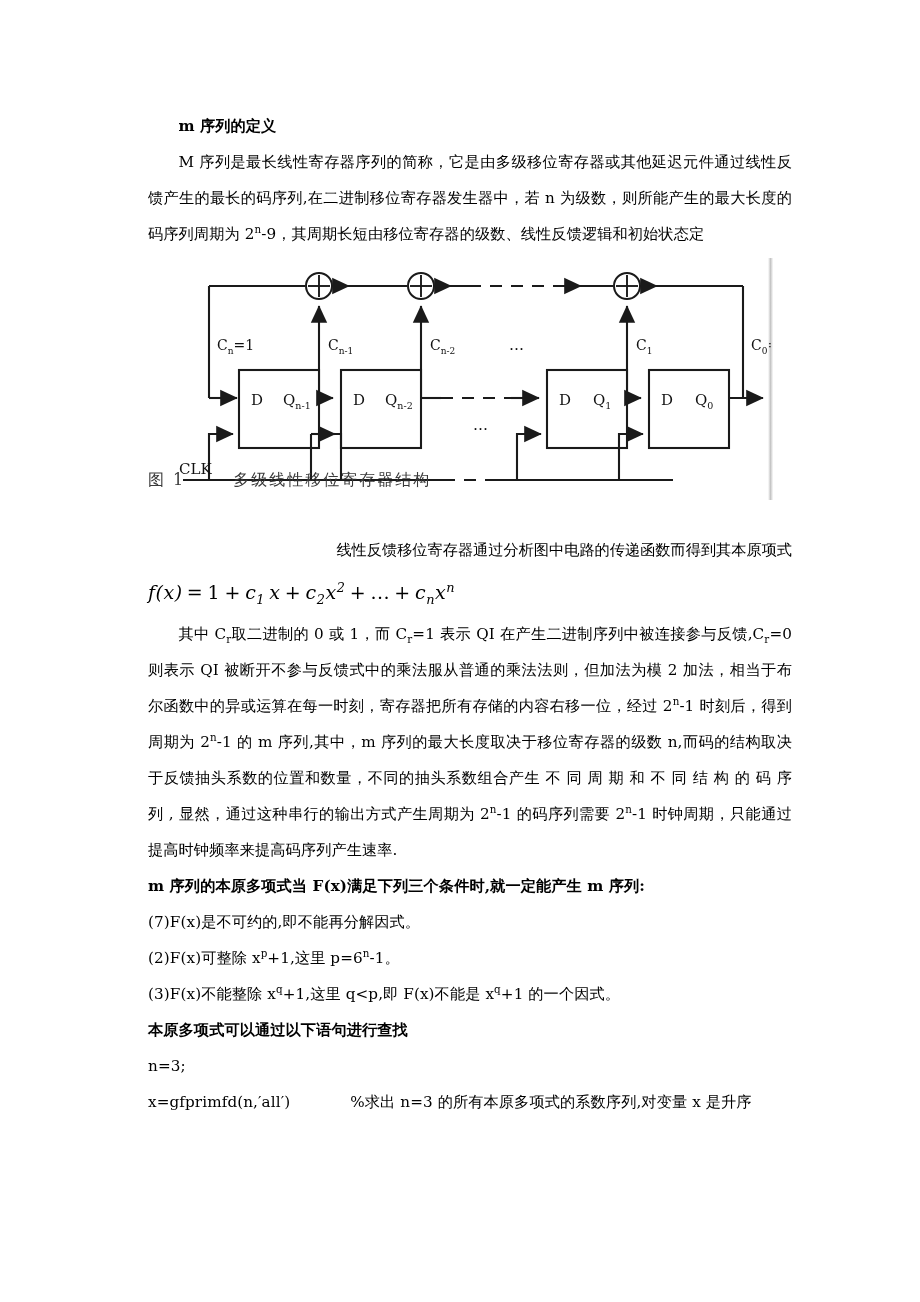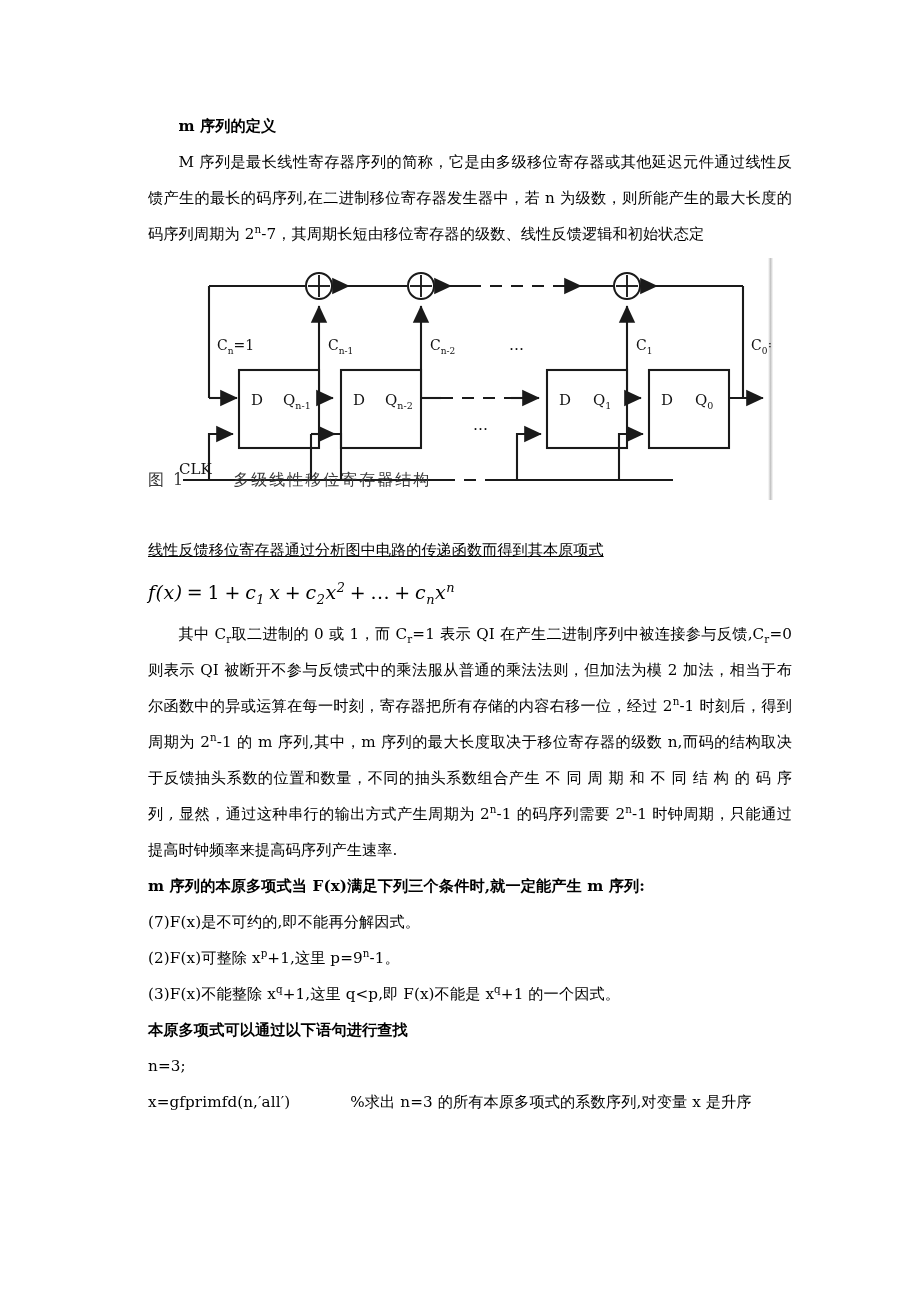--- a/index.html
+++ b/index.html
@@ -82,46 +82,45 @@
     width: 644px;
     text-align: left;
     font-size: 16px;
     letter-spacing: 2px;
     color: #3a3a3a;
   }
   .cap-gap { display: inline-block; width: 48px; }
 
   
   .formula-line {
-    text-align: left;
+    text-align: right;
     font-size: 15.2px;
     line-height: 36px;
     margin-top: 2px;
-    text-decoration: underline;
   }
   .formula {
     font-family: "DejaVu Serif", "Liberation Serif", serif;
     font-size: 19px;
     line-height: 48px;
     font-style: italic;
     letter-spacing: 0.5px;
   }
   .formula .up { font-style: normal; }
 
   svg { display:block; }
 </style>
 </head>
 <body>
 
 <div class="page">
   <div class="body-col">
 
     <p class="para bold indent2">m 序列的定义</p>
 
-    <p class="para indent2"><span>M 序列是最长线性寄存器序列的简称，它是由多级移位寄存器或其他延迟元件通过线性反馈产生的最长的码序列,在二进制移位寄存器发生器中，若 n 为级数，则所能产生的最大长度的码序列周期为 2</span><sup class="s">n</sup><span>-7，其周期长短由移位寄存器的级数、线性反馈逻辑和初始状态定</span></p>
+    <p class="para indent2"><span>M 序列是最长线性寄存器序列的简称，它是由多级移位寄存器或其他延迟元件通过线性反馈产生的最长的码序列,在二进制移位寄存器发生器中，若 n 为级数，则所能产生的最大长度的码序列周期为 2</span><sup class="s">n</sup><span>-9，其周期长短由移位寄存器的级数、线性反馈逻辑和初始状态定</span></p>
 
 
     <div class="figure-wrap">
       <div class="figure-img">
         <svg width="598" height="242" viewBox="0 0 598 242">
           <defs>
             <marker id="arrH" markerWidth="9" markerHeight="9" refX="8" refY="4.5" orient="auto">
               <path d="M0,0.6 L8.4,4.5 L0,8.4 z" fill="#1a1a1a"></path>
             </marker>
             <marker id="arrHL" markerWidth="9" markerHeight="9" refX="8" refY="4.5" orient="auto">
@@ -245,21 +244,21 @@
         f(x)<span class="up"> = 1 + </span>c<sub class="s">1</sub> x<span class="up"> + </span>c<sub class="s">2</sub>x<sup class="s">2</sup><span class="up"> + ... + </span>c<sub class="s">n</sub>x<sup class="s">n</sup>
       </span>
     </div>
 
     <p class="para indent2"><span>其中 C</span><sub class="s">r</sub><span>取二进制的 0 或 1，而 C</span><sub class="s">r</sub><span>=1 表示 QI 在产生二进制序列中被连接参与反馈,C</span><sub class="s">r</sub><span>=0 则表示 QI 被断开不参与反馈式中的乘法服从普通的乘法法则，但加法为模 2 加法，相当于布尔函数中的异或运算在每一时刻，寄存器把所有存储的内容右移一位，经过 2</span><sup class="s">n</sup><span>-1 时刻后，得到周期为 2</span><sup class="s">n</sup><span>-1 的 m 序列,其中，m 序列的最大长度取决于移位寄存器的级数 n,而码的结构取决于反馈抽头系数的位置和数量，不同的抽头系数组合产生 不 同 周 期 和 不 同 结 构 的 码 序 列 , 显然，通过这种串行的输出方式产生周期为 2</span><sup class="s">n</sup><span>-1 的码序列需要 2</span><sup class="s">n</sup><span>-1 时钟周期，只能通过提高时钟频率来提高码序列产生速率.</span></p>
 
     <p class="para bold">m 序列的本原多项式当 F(x)满足下列三个条件时,就一定能产生 m 序列:</p>
 
     <p class="para">(7)F(x)是不可约的,即不能再分解因式。</p>
 
-    <p class="para"><span>(2)F(x)可整除 x</span><sup class="s">p</sup><span>+1,这里 p=9</span><sup class="s">n</sup><span>-1。</span></p>
+    <p class="para"><span>(2)F(x)可整除 x</span><sup class="s">p</sup><span>+1,这里 p=6</span><sup class="s">n</sup><span>-1。</span></p>
 
     <p class="para"><span>(3)F(x)不能整除 x</span><sup class="s">q</sup><span>+1,这里 q&lt;p,即 F(x)不能是 x</span><sup class="s">q</sup><span>+1 的一个因式。</span></p>
 
     <p class="para bold">本原多项式可以通过以下语句进行查找</p>
 
     <p class="para">n=3;</p>
 
     <p class="para"><span>x=gfprimfd(n,′all′)</span><span style="display:inline-block;width:60px"></span><span>%求出 n=3 的所有本原多项式的系数序列,对变量 x 是升序</span></p>
 
   </div>

